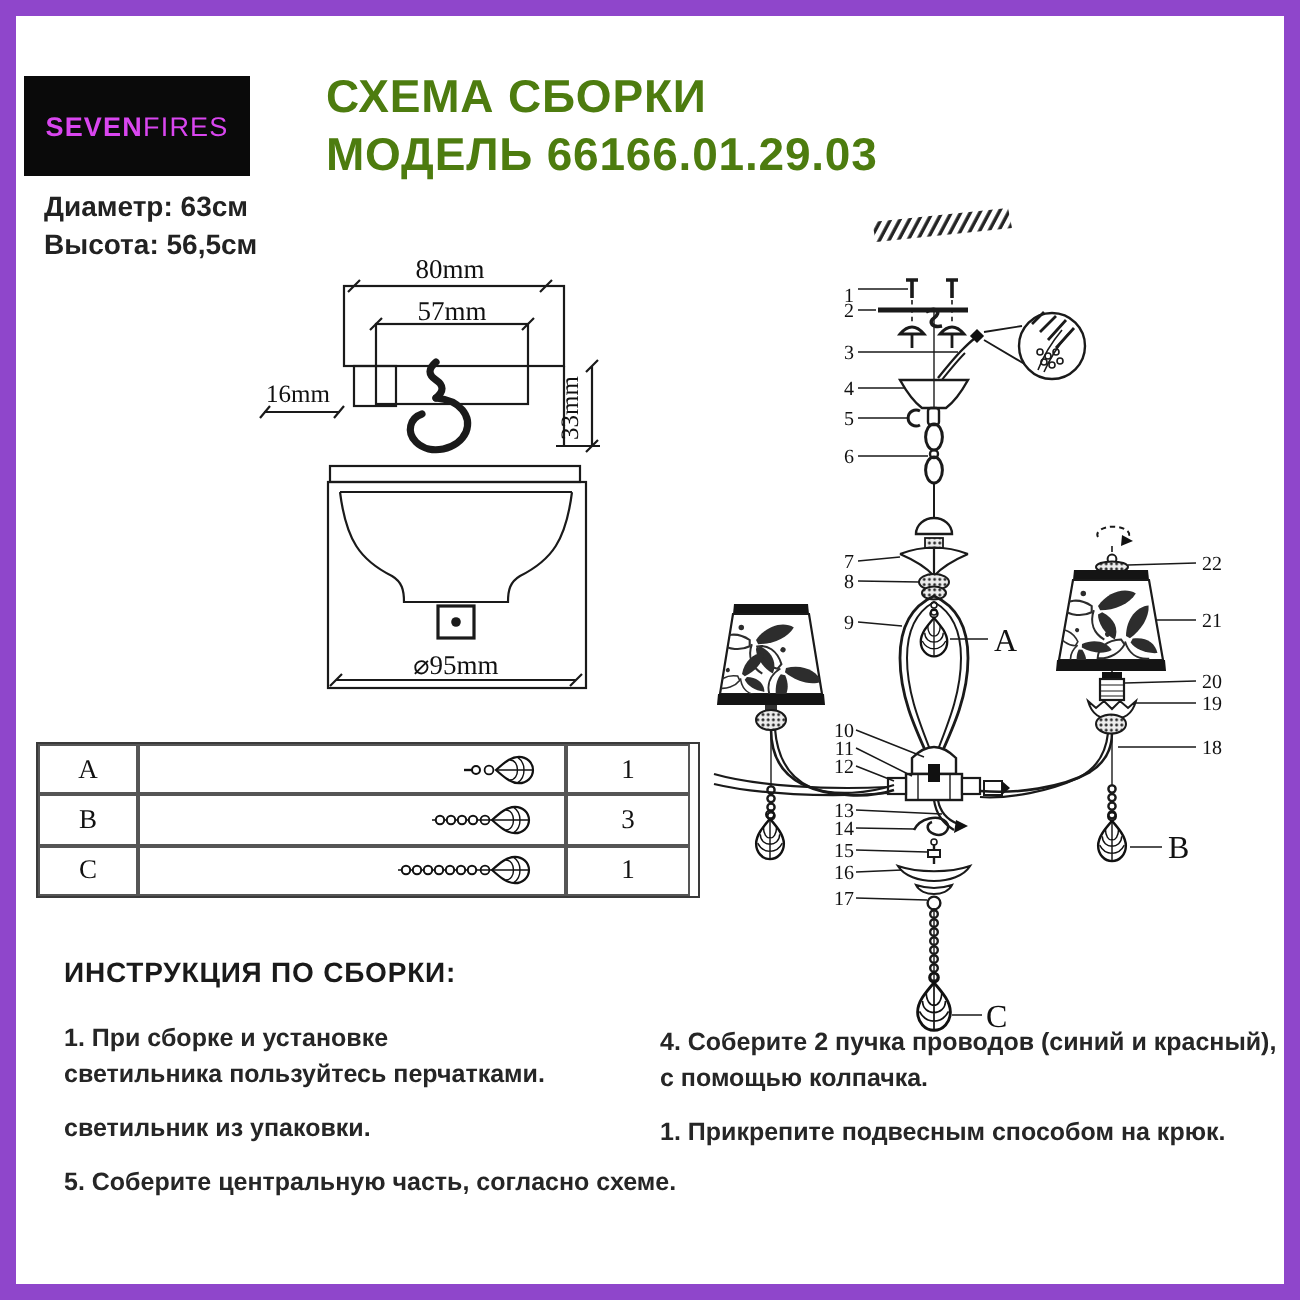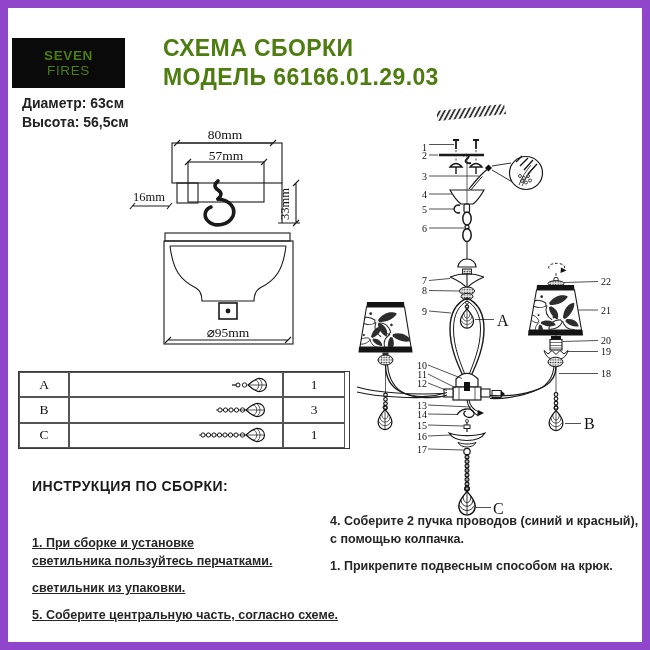--- a/index.html
+++ b/index.html
@@ -1,29 +1,29 @@
 <!DOCTYPE html>
 <html><head>
 <meta charset="utf-8">
 <style>
   html,body{margin:0;padding:0;background:#666;}
   .page{position:relative;width:650px;height:650px;background:#fff;border:8px solid #8F46CB;box-sizing:border-box;overflow:hidden;font-family:"Liberation Sans",sans-serif;color:#1c1c1c;}
   .abs{position:absolute;}
-  .logo{left:4px;top:30px;width:113px;height:50px;background:#0a0a0a;color:#4d7c0f;display:flex;align-items:center;justify-content:center;font-size:13.5px;letter-spacing:.6px;flex-direction:column;}
+  .logo{left:4px;top:30px;width:113px;height:50px;background:#0a0a0a;color:#d946ef;display:flex;align-items:center;justify-content:center;font-size:13.5px;letter-spacing:.6px;}
   .logo .b{font-weight:800;}
   .logo .l{font-weight:400;}
   .title{left:155px;top:26px;font-size:23px;font-weight:800;line-height:29px;letter-spacing:.4px;color:#4d7c0f;}
   .specs{left:14px;top:86px;font-size:14px;font-weight:700;line-height:19px;color:#222;}
   .ptable{left:10px;top:363px;width:330px;border:1.5px solid #3a3a3a;display:grid;grid-template-columns:50px 214px 62px;grid-auto-rows:25.3px;}
   .ptable .cell{border:.7px solid #555;display:flex;align-items:center;justify-content:center;font-family:"Liberation Serif",serif;font-size:13.5px;color:#111;}
   .ptable .img{justify-content:flex-end;padding-right:8px;}
   .instr-h{left:24px;top:470px;font-size:14px;font-weight:800;letter-spacing:.4px;color:#1a1a1a;}
   .instr{font-size:12.5px;font-weight:700;line-height:18px;color:#262626;white-space:nowrap;}
   .instr .item{margin-bottom:9px;}
-  .ileft{left:24px;top:526px;text-decoration:underline;}
+  .ileft{left:24px;top:502px;}
   .iright{left:322px;top:504px;}
   svg{display:block;}
   svg text{font-family:"Liberation Serif",serif;fill:#111;}
 </style>
 </head>
 <body>
 
 <div class="page">
 
   <div class="abs logo">

